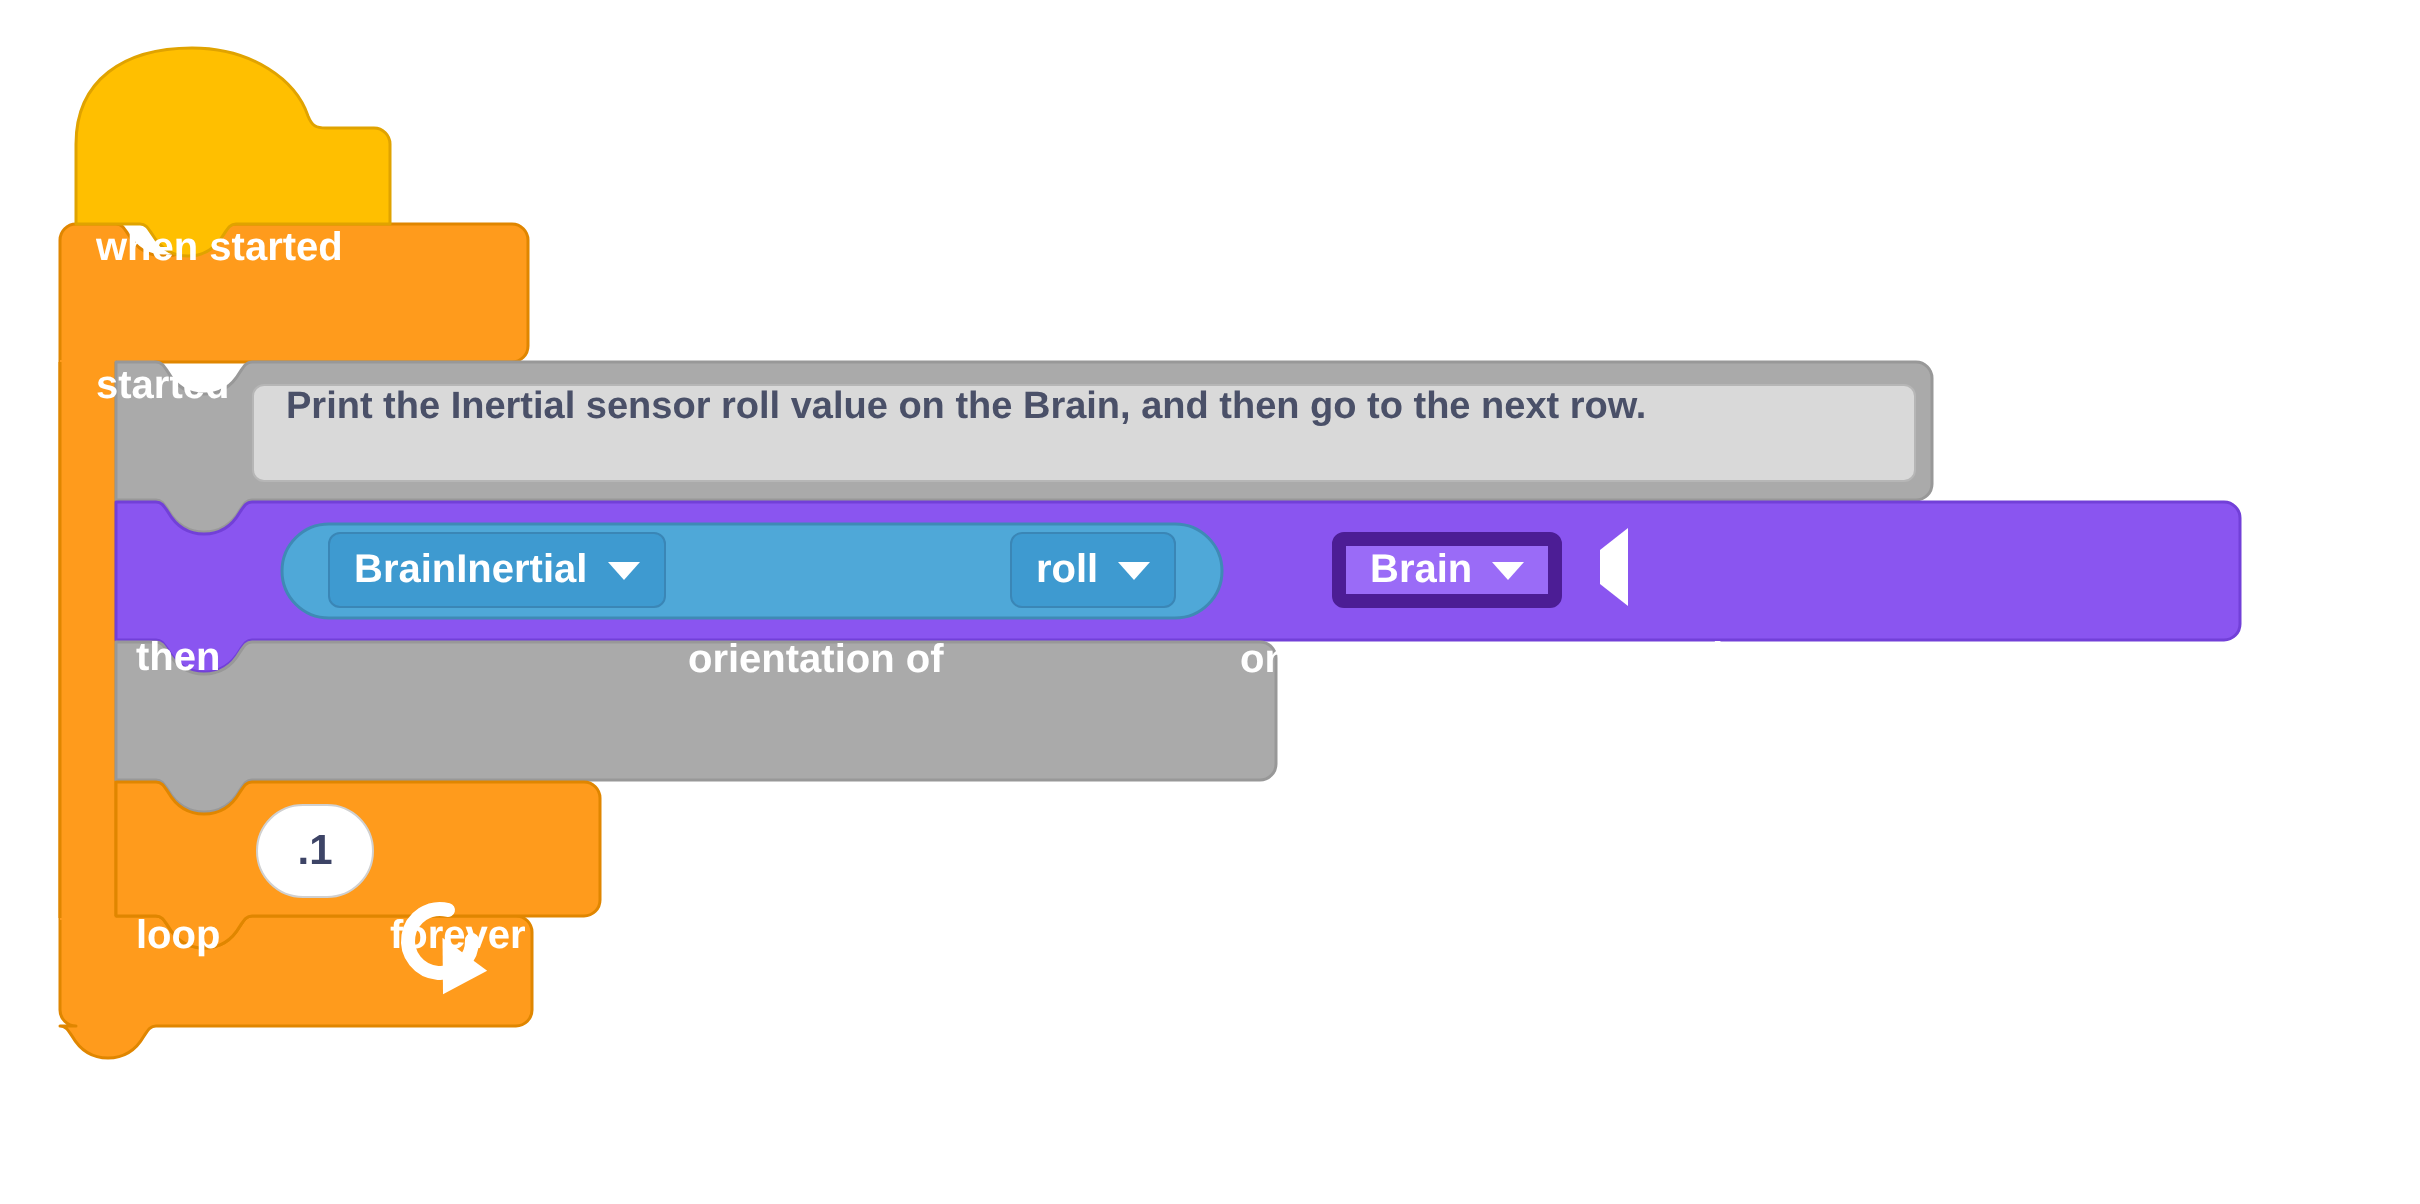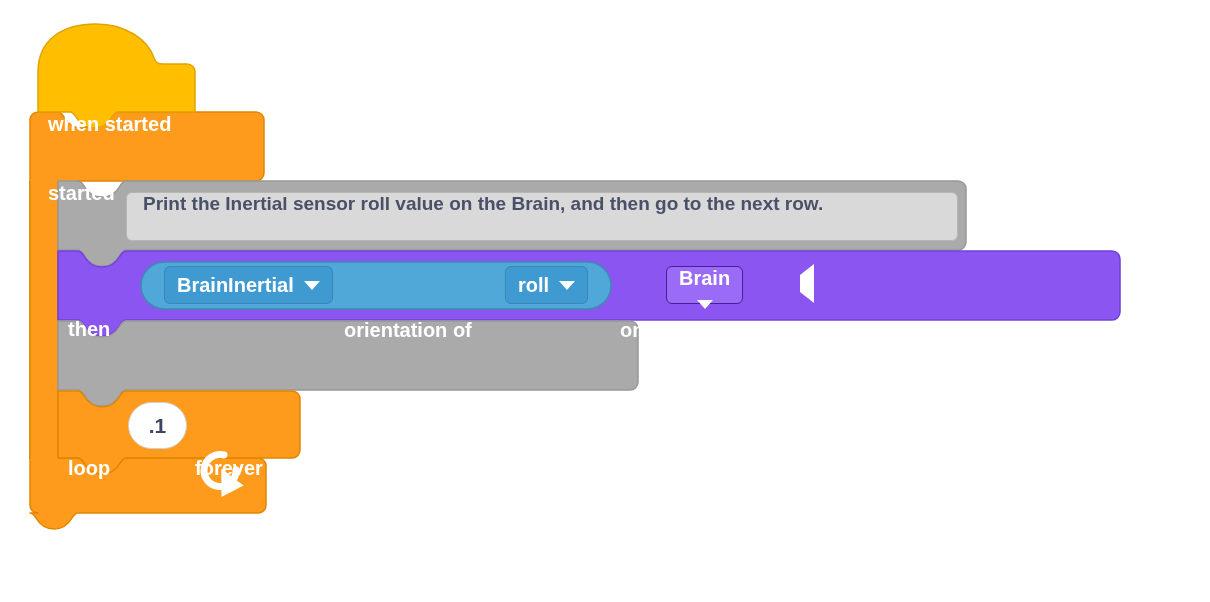--- a/index.html
+++ b/index.html
@@ -32,21 +32,21 @@
   .tri-down{
     width:0;height:0;border-left:8px solid transparent;border-right:8px solid transparent;
     border-top:9px solid #ffffff;
   }
   .tri-left{
     width:0;height:0;border-top:11px solid transparent;border-bottom:11px solid transparent;
     border-right:14px solid #ffffff;
   }
 
   .dd-teal{background:#3e9ad0;border:1px solid #3a86b6;}
-  .dd-purple{background:#9a6bf7;border:1px solid #4c1d95;flex-direction:column;}
+  .dd-purple{background:#9a6bf7;border:7px solid #4c1d95;}
 
   
   .num-oval{
     position:absolute;background:#ffffff;border:1px solid #d0d0d0;
     border-radius:999px;display:flex;align-items:center;justify-content:center;
     color:#3d4466;font-weight:bold;font-size:21px;
   }
 
   
   .cmt-box{

